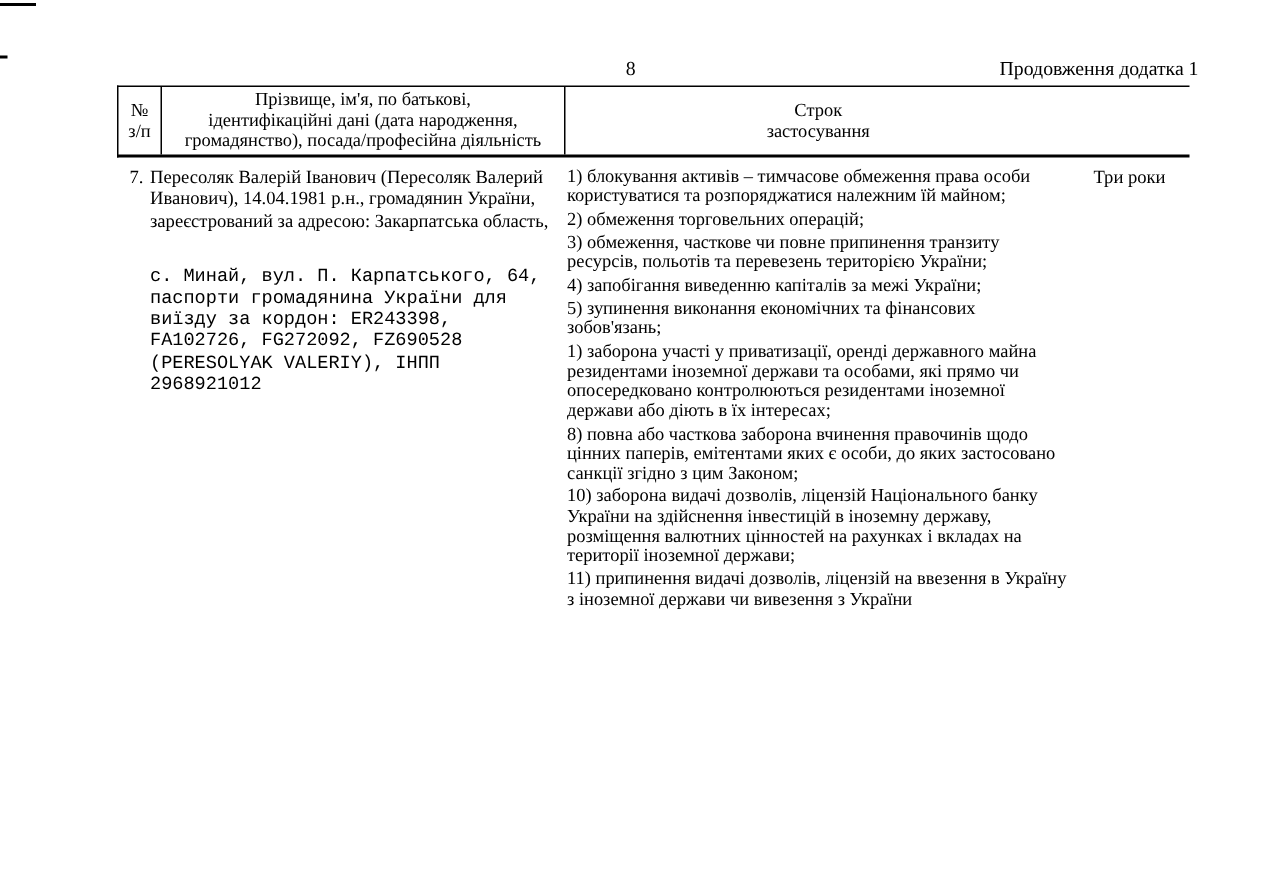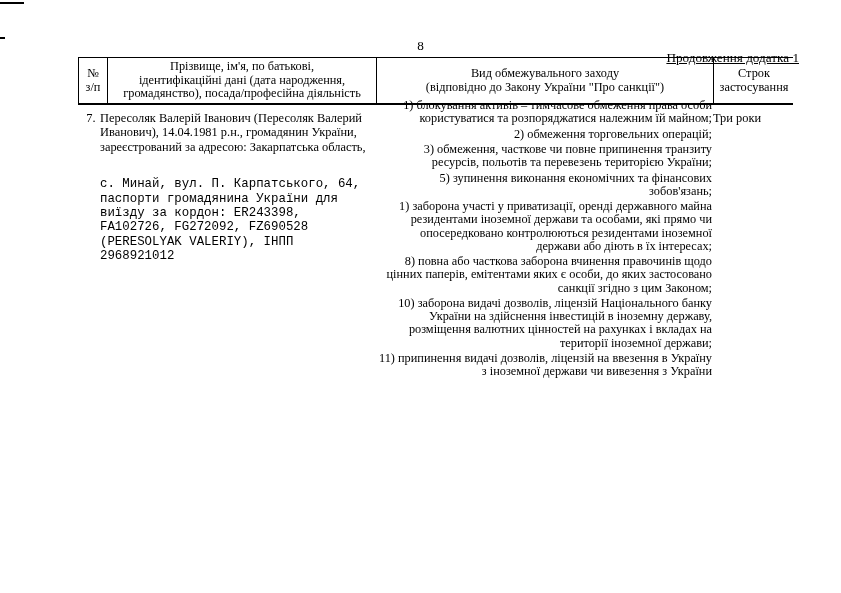--- a/index.html
+++ b/index.html
@@ -38,22 +38,21 @@
     line-height: 16px;
   }
   .pagenum {
     position: absolute;
     left: 0; right: 0;
     text-align: center;
   }
   .continuation {
     position: absolute;
     right: 42px;
-    top: 12px;
-    text-decoration: underline;
+    top: 0;
   }
   
   .thead {
     position: absolute;
     left: 78px; top: 57px;
     width: 715px; height: 48px;
     box-sizing: border-box;
     display: grid;
     grid-template-columns: 29px 269px 337px 80px;
     border-top: 1px solid #000;
@@ -86,31 +85,31 @@
   }
   .cell-person {
     left: 100px; top: 111px;
     width: 274px;
     line-height: 14.4px;
     text-align: left;
   }
   .cell-person p { margin: 0 0 23px 0; }
   .cell-person p:last-child { margin: 0; font-family: Liberation Mono, monospace; }
   .cell-measures {
-    left: 378px; top: 99px;
+    left: 378px; top: 111px;
     width: 334px;
     font-size: 12.3px;
     line-height: 13.2px;
-    text-align: right;
+    text-align: left;
   }
   .cell-measures p { margin: 0 0 2.2px 0; }
   .cell-term {
     left: 713px; top: 111px;
     width: 80px;
-    text-align: left;
+    text-align: center;
     line-height: 14.4px;
   }
 </style>
 </head>
 <body>
 
 <div class="page">
 
   <div class="artifact-1"></div>
   <div class="artifact-2"></div>
@@ -119,37 +118,36 @@
     <span class="pagenum">8</span>
     <span class="continuation">Продовження додатка 1</span>
   </div>
 
   <div class="thead">
     <div class="th">№
 з/п</div>
     <div class="th">Прізвище, ім'я, по батькові,
 ідентифікаційні дані (дата народження,
 громадянство), посада/професійна діяльність</div>
-    <div class="th">Вид обмежувального заходу
-(відповідно до Закону України "Про санкції")</div>
     <div class="th">Строк
 застосування</div>
   </div>
 
   <div class="cell cell-num">7.</div>
 
   <div class="cell cell-person">
       <p>Пересоляк Валерій Іванович (Пересоляк Валерий Иванович), 14.04.1981 р.н., громадянин України, зареєстрований за адресою: Закарпатська область,</p>
       <p>с. Минай, вул. П. Карпатського, 64, паспорти громадянина України для виїзду за кордон: ER243398, FA102726, FG272092, FZ690528 (PERESOLYAK VALERIY), ІНПП 2968921012</p>
     </div>
 
   <div class="cell cell-measures">
       <p>1) блокування активів – тимчасове обмеження права особи користуватися та розпоряджатися належним їй майном;</p>
       <p>2) обмеження торговельних операцій;</p>
       <p>3) обмеження, часткове чи повне припинення транзиту ресурсів, польотів та перевезень територією України;</p>
+      <p>4) запобігання виведенню капіталів за межі України;</p>
       <p>5) зупинення виконання економічних та фінансових зобов'язань;</p>
       <p>1) заборона участі у приватизації, оренді державного майна резидентами іноземної держави та особами, які прямо чи опосередковано контролюються резидентами іноземної держави або діють в їх інтересах;</p>
       <p>8) повна або часткова заборона вчинення правочинів щодо цінних паперів, емітентами яких є особи, до яких застосовано санкції згідно з цим Законом;</p>
       <p>10) заборона видачі дозволів, ліцензій Національного банку України на здійснення інвестицій в іноземну державу, розміщення валютних цінностей на рахунках і вкладах на території іноземної держави;</p>
       <p>11) припинення видачі дозволів, ліцензій на ввезення в Україну з іноземної держави чи вивезення з України</p>
     </div>
 
   <div class="cell cell-term">Три роки</div>
 
 </div>

